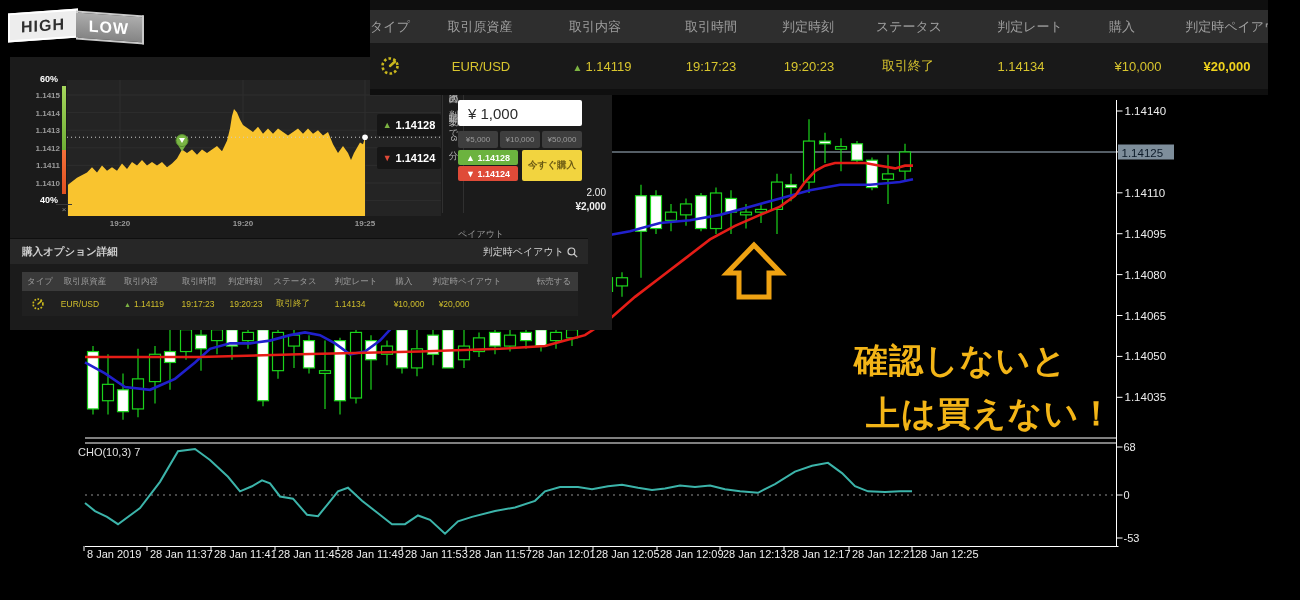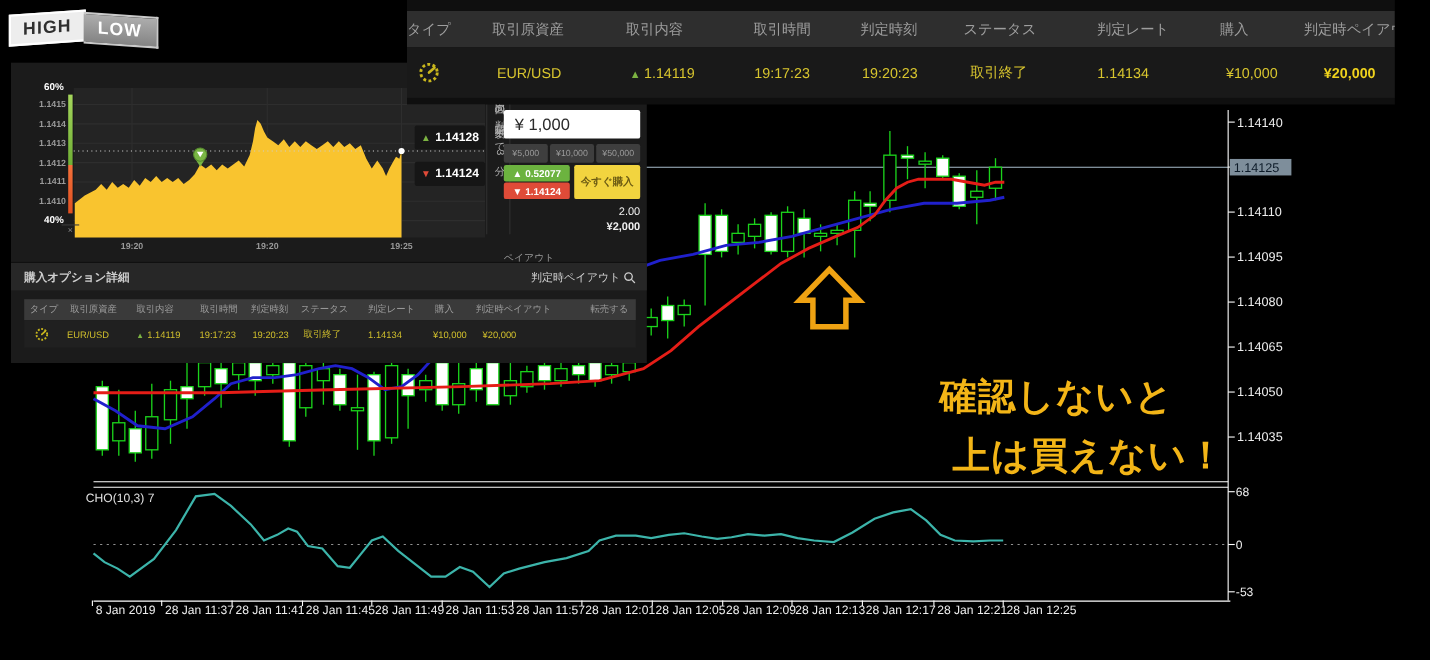--- a/index.html
+++ b/index.html
@@ -20,21 +20,21 @@
   .caret-up{color:#7cb342;font-size:10px;margin-right:3px;}
   
   .logo{position:absolute;left:8px;top:7px;width:138px;height:34px;z-index:5;}
   .logo .hi{position:absolute;left:0;top:4px;width:66px;height:25px;background:#ededed;transform:skewY(-4deg);
             border:2px solid #fff;display:flex;align-items:center;justify-content:center;
             color:#2f2f2f;font-weight:bold;font-size:16px;letter-spacing:1px;}
   .logo .lo{position:absolute;left:68px;top:6px;width:66px;height:25px;background:linear-gradient(#adadad,#848484);transform:skewY(4deg);
             border:2px solid #c9c9c9;border-left:none;display:flex;align-items:center;justify-content:center;
             color:#fff;font-weight:bold;font-size:16px;letter-spacing:1px;}
   
-  .widget{position:absolute;left:10px;top:57px;width:578px;height:273px;background:#1b1b1b;z-index:3;}
+  .widget{position:absolute;left:10px;top:57px;width:578px;height:273px;background:#1b1b1b;z-index:3;padding-left:24px;}
   #mini-chart{position:absolute;left:0;top:0;}
   .gauge-label{position:absolute;color:#fff;font-size:9px;font-weight:bold;transform:translateX(-50%);}
   .gauge-bar{position:absolute;left:52px;top:29px;width:4px;height:108px;}
   .gauge-green{position:absolute;left:0;top:0;width:4px;height:64px;background:linear-gradient(#a5d65c,#6faf35);}
   .gauge-red{position:absolute;left:0;top:64px;width:4px;height:44px;background:linear-gradient(#f4703a,#e05020);}
   .gauge-x{position:absolute;left:46px;top:147px;width:16px;height:11px;color:#888;font-size:8px;text-align:center;border-top:1px solid #3a3a3a;}
   .m-ylab{position:absolute;color:#9a9a9a;font-size:8px;font-weight:bold;transform:translateY(-50%);text-align:right;width:30px;}
   .m-xlab{position:absolute;color:#9a9a9a;font-size:8px;font-weight:bold;transform:translateX(-50%);top:162px;}
   .badge{position:absolute;left:367px;width:64px;height:22px;background:#161616;border-radius:2px;color:#fff;
          font-size:11px;font-weight:bold;display:flex;align-items:center;justify-content:center;gap:4px;}
@@ -312,21 +312,21 @@
 
     <div class="vcol">
       <span class="vtext">次回の判定時刻まで</span>
       <span class="vtext">3分</span>
     </div>
 
     <input class="amount-input" value="¥ 1,000" style="">
     <button class="preset" style="left:448px;">¥5,000</button>
     <button class="preset" style="left:490px;">¥10,000</button>
     <button class="preset" style="left:532px;">¥50,000</button>
-    <button class="btn-high">▲ 0.52077</button>
+    <button class="btn-high">▲ 1.14128</button>
     <button class="btn-low">▼ 1.14124</button>
     <button class="btn-buy">今すぐ購入</button>
     <div class="pay-label" style="top:131px;">ペイアウト</div>
     <div class="pay-value" style="top:130px;">2.00</div>
     <div class="pay-label" style="top:145px;">ペイアウト額</div>
     <div class="pay-value" style="top:144px;font-weight:bold;">¥2,000</div>
 
     <div class="details-bar">
       <div class="details-title">購入オプション詳細</div>
       <div class="details-link">

